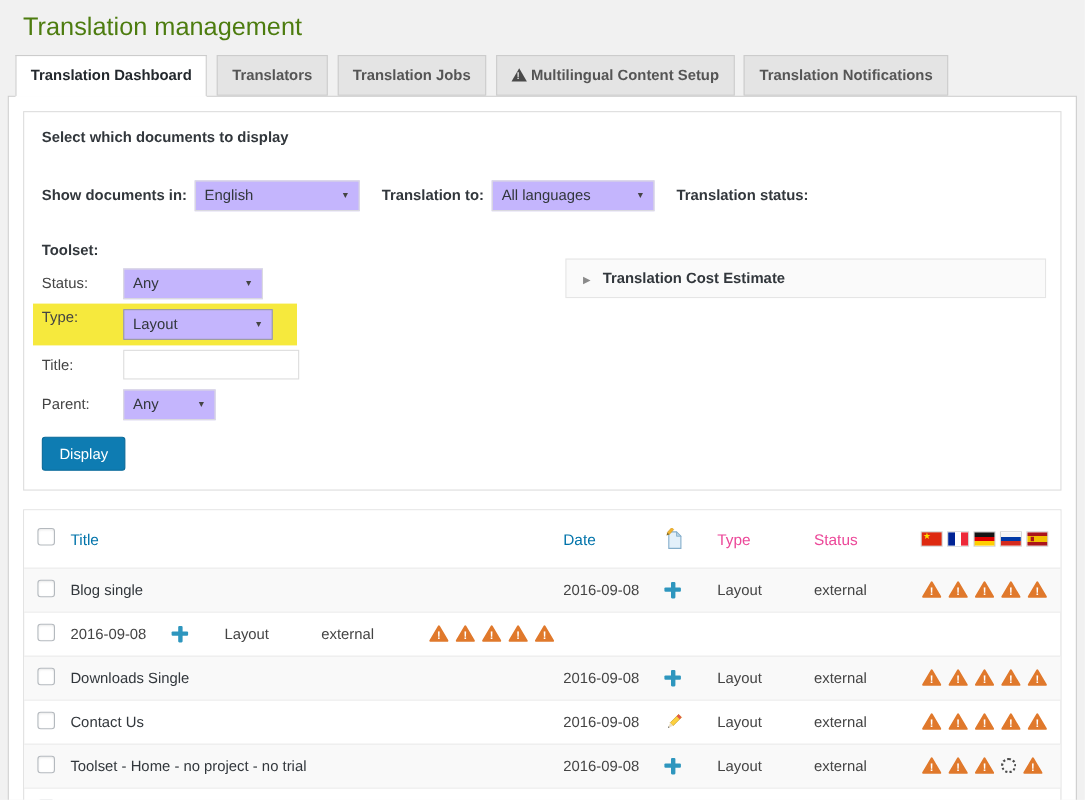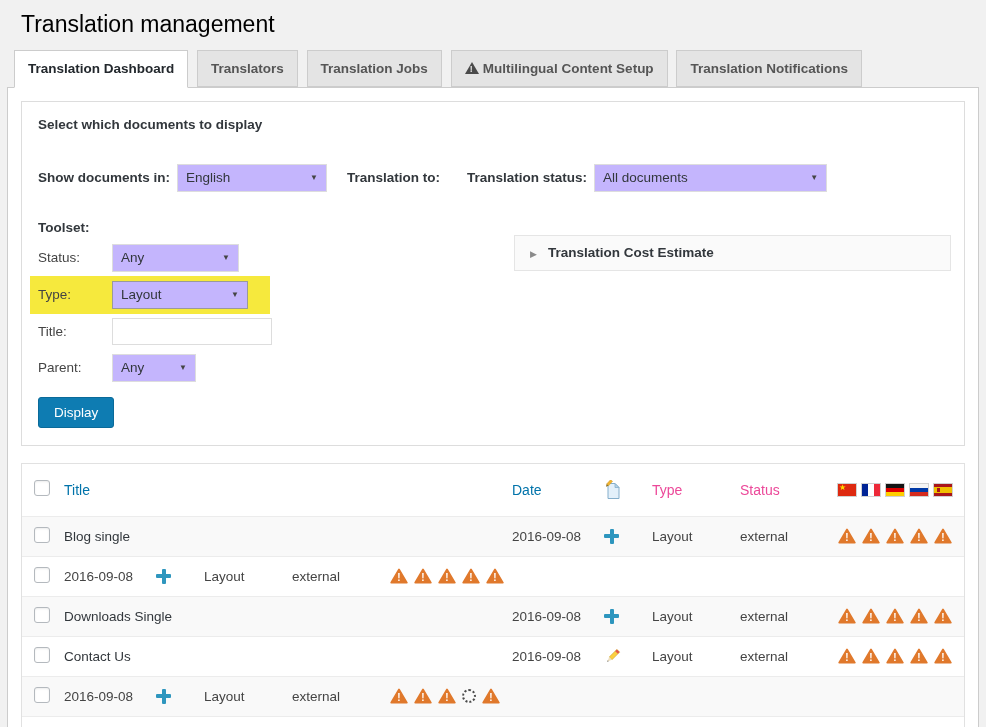--- a/index.html
+++ b/index.html
@@ -11,21 +11,21 @@
     font-family: "Liberation Sans", sans-serif;
     color: #444;
     font-size: 13.5px;
   }
   
   .page-title {
     margin: 0;
     padding: 10px 0 10px 21px;
     font-size: 23px;
     font-weight: 400;
-    color: #000000;
+    color: #4d7c0f;
     line-height: 1.3;
   }
   
   .tabs { padding-left: 14px; position: relative; z-index: 5; white-space: nowrap; }
   .tab {
     display: inline-block;
     background: #e4e4e4;
     border: 1px solid #ccc;
     padding: 10px 13px;
     margin-right: 5px;
@@ -102,21 +102,20 @@
   .sel-translated { width: 148px; }
   .sel-status { width: 233px; }
   .sel-f-status { width: 127px; }
   .sel-f-type { width: 136px; border-color: #9a9a9a; }
   .sel-f-parent { width: 84px; }
   .filters-heading { font-weight: 700; color: #32373c; margin-top: 28px; }
   .f-row { display: flex; align-items: center; margin-top: 9px; }
   .f-label { width: 74px; color: #444; }
   .type-highlight {
     display: flex;
-    align-items: center;
     background: var(--highlight-yellow, #f6e93d);
     margin: -5px 0 -5px -8px;
     padding: 5px 22px 5px 8px;
   }
   .title-input {
     width: 160px; height: 27px;
     border: 1px solid #ddd;
     background: #fff;
     padding: 0 6px;
     font-family: inherit; font-size: 13.5px; color: #32373c;
@@ -210,22 +209,22 @@
 
 <div class="wrap">
 
   <div class="filter-panel">
     <div class="panel-heading">Select which documents to display</div>
 
     <div class="controls-row">
       <span class="ctl-label">Show documents in:</span>
       <span class="sel sel-show-in">English</span>
       <span class="ctl-label ctl-gap">Translation to:</span>
+      <span class="sel sel-translated">All languages</span>
       <span class="ctl-label ctl-gap">Translation status:</span>
-      <span class="sel sel-status">All documents</span>
     </div>
 
     <div class="filters-heading">Toolset:</div>
 
     <div class="f-row">
       <span class="f-label">Status:</span>
       <span class="sel sel-f-status">Any</span>
     </div>
 
     <div class="f-row">
@@ -424,20 +423,21 @@
               <path d="M9 1.4 L16.8 14.6 H1.2 Z" fill="var(--warning-orange)" stroke="var(--warning-orange)" stroke-width="1.8" stroke-linejoin="round"></path>
               <text x="9" y="13" text-anchor="middle" font-size="10" font-weight="bold" fill="#fff" font-family="Liberation Sans, sans-serif">!</text>
             </svg>
           </div>
   </div>
 
   <div class="t-row alt">
     <div class="cell c-check">
       <input type="checkbox" class="cb" style="">
     </div>
+    <div class="cell c-title">Toolset - Home - no project - no trial</div>
     <div class="cell c-date">2016-09-08</div>
     <div class="cell c-act">
             <span class="plus-icon"></span>
           </div>
     <div class="cell c-type">Layout</div>
     <div class="cell c-status">external</div>
     <div class="cell c-langs">
             <svg class="warn-icon" width="18" height="16" viewBox="0 0 18 16">
               <path d="M9 1.4 L16.8 14.6 H1.2 Z" fill="var(--warning-orange)" stroke="var(--warning-orange)" stroke-width="1.8" stroke-linejoin="round"></path>
               <text x="9" y="13" text-anchor="middle" font-size="10" font-weight="bold" fill="#fff" font-family="Liberation Sans, sans-serif">!</text>

